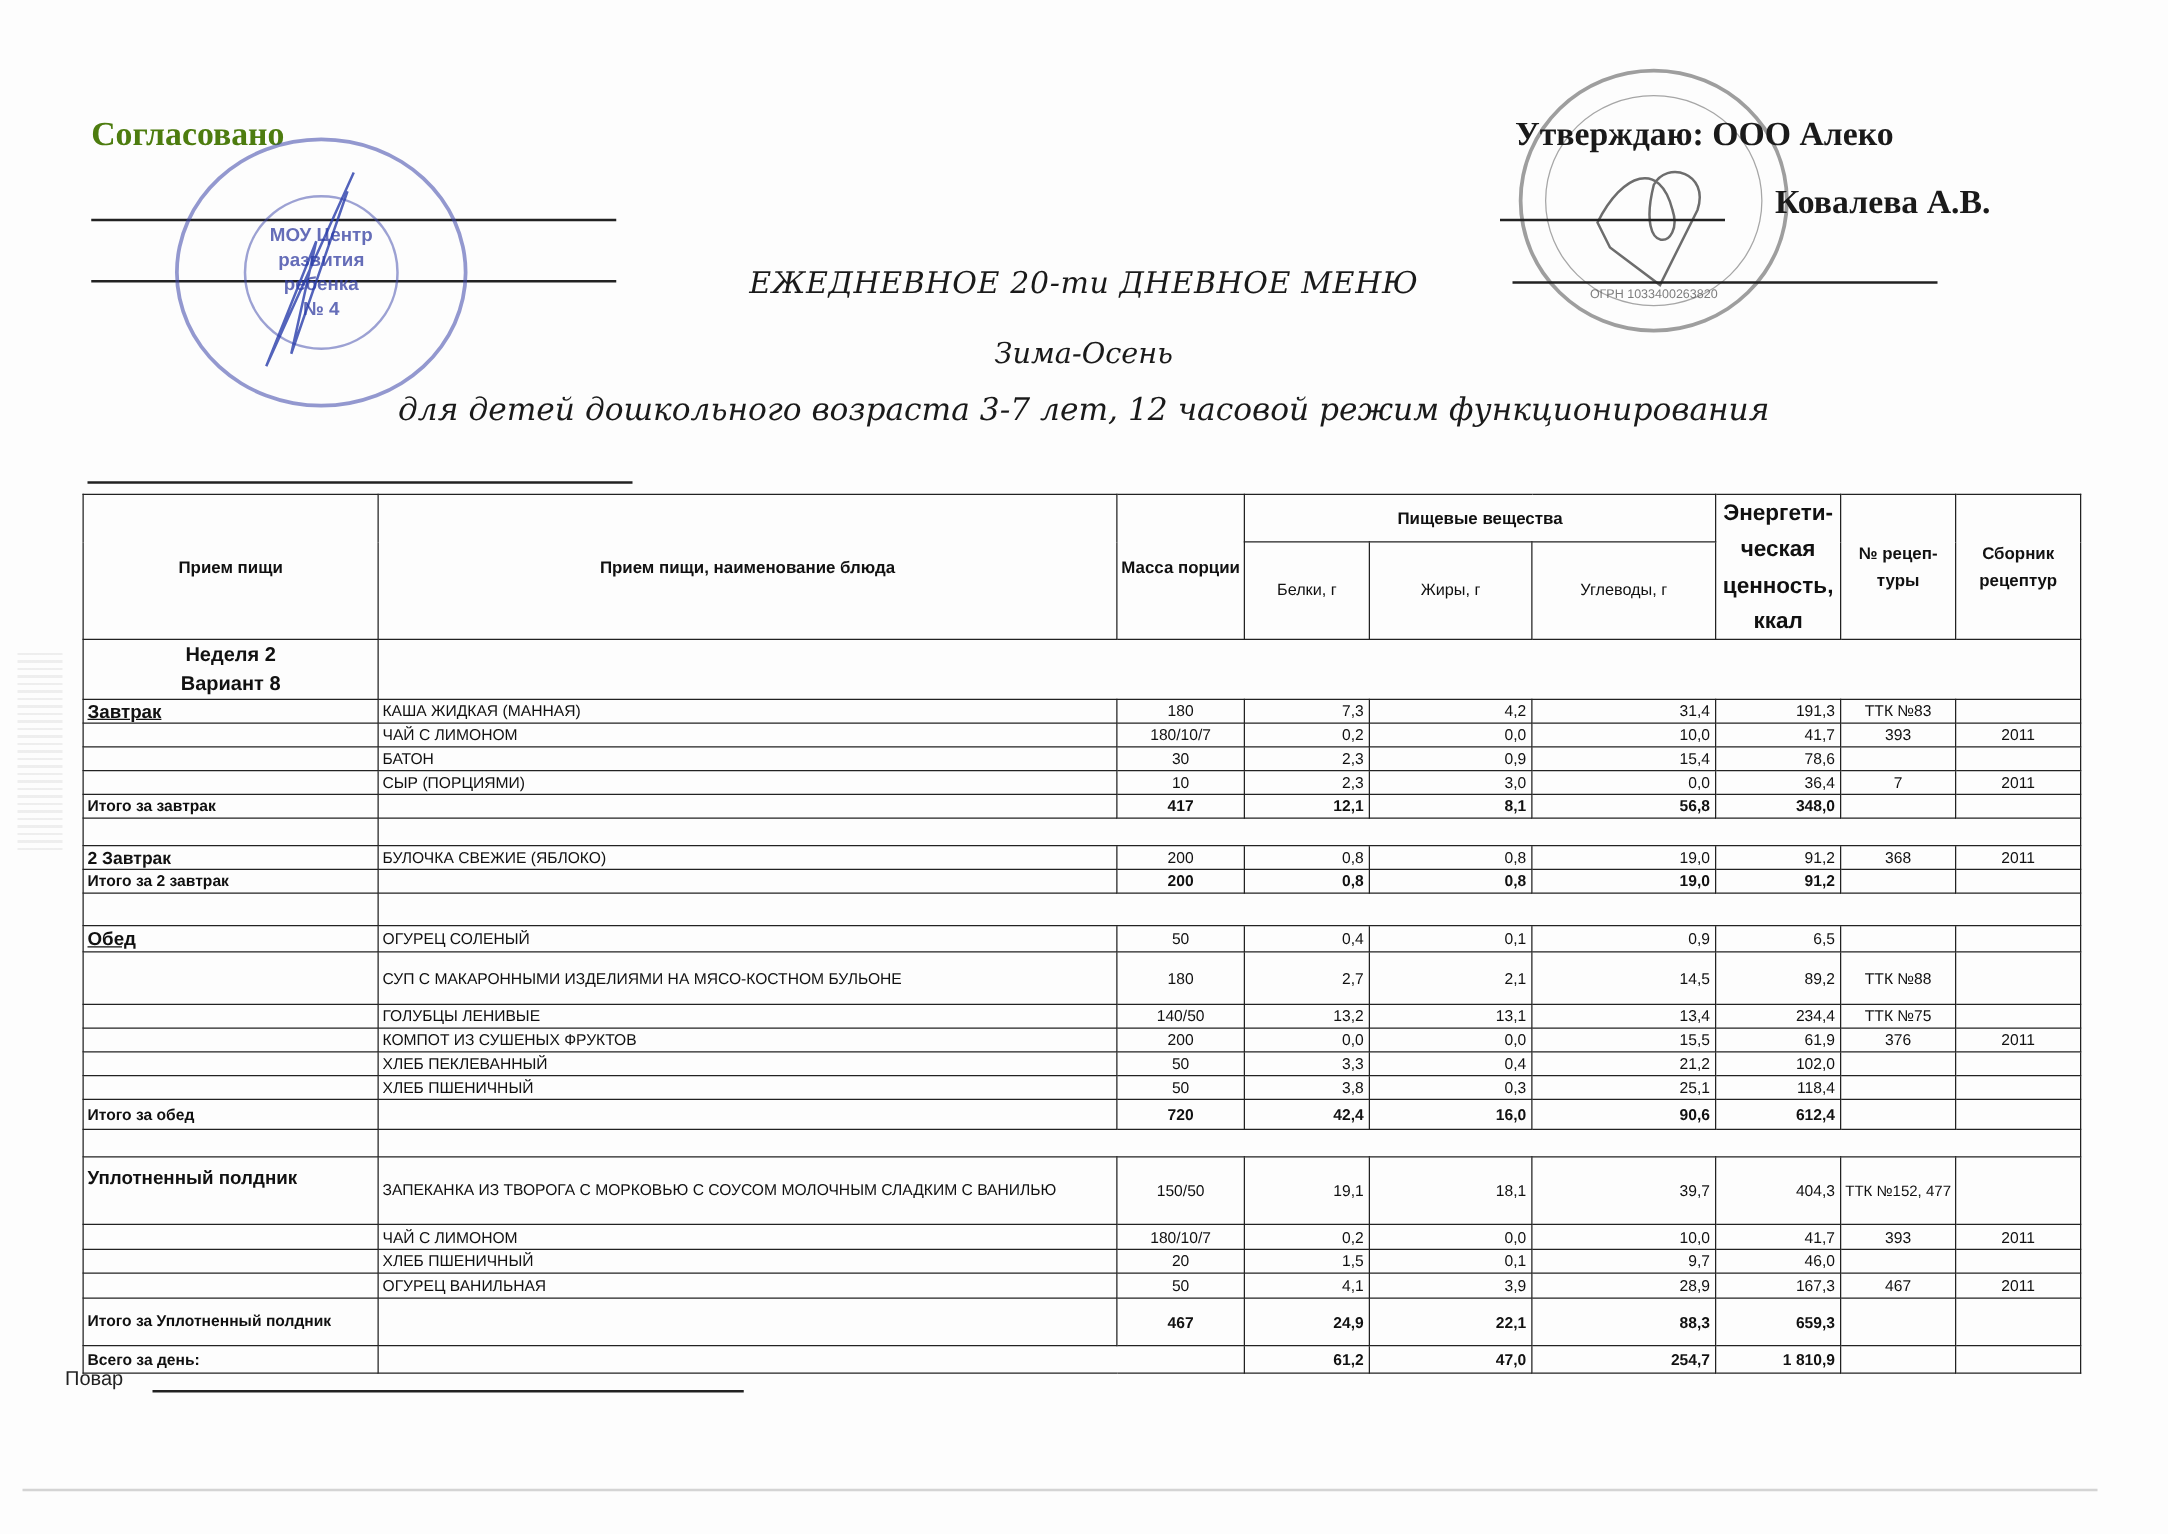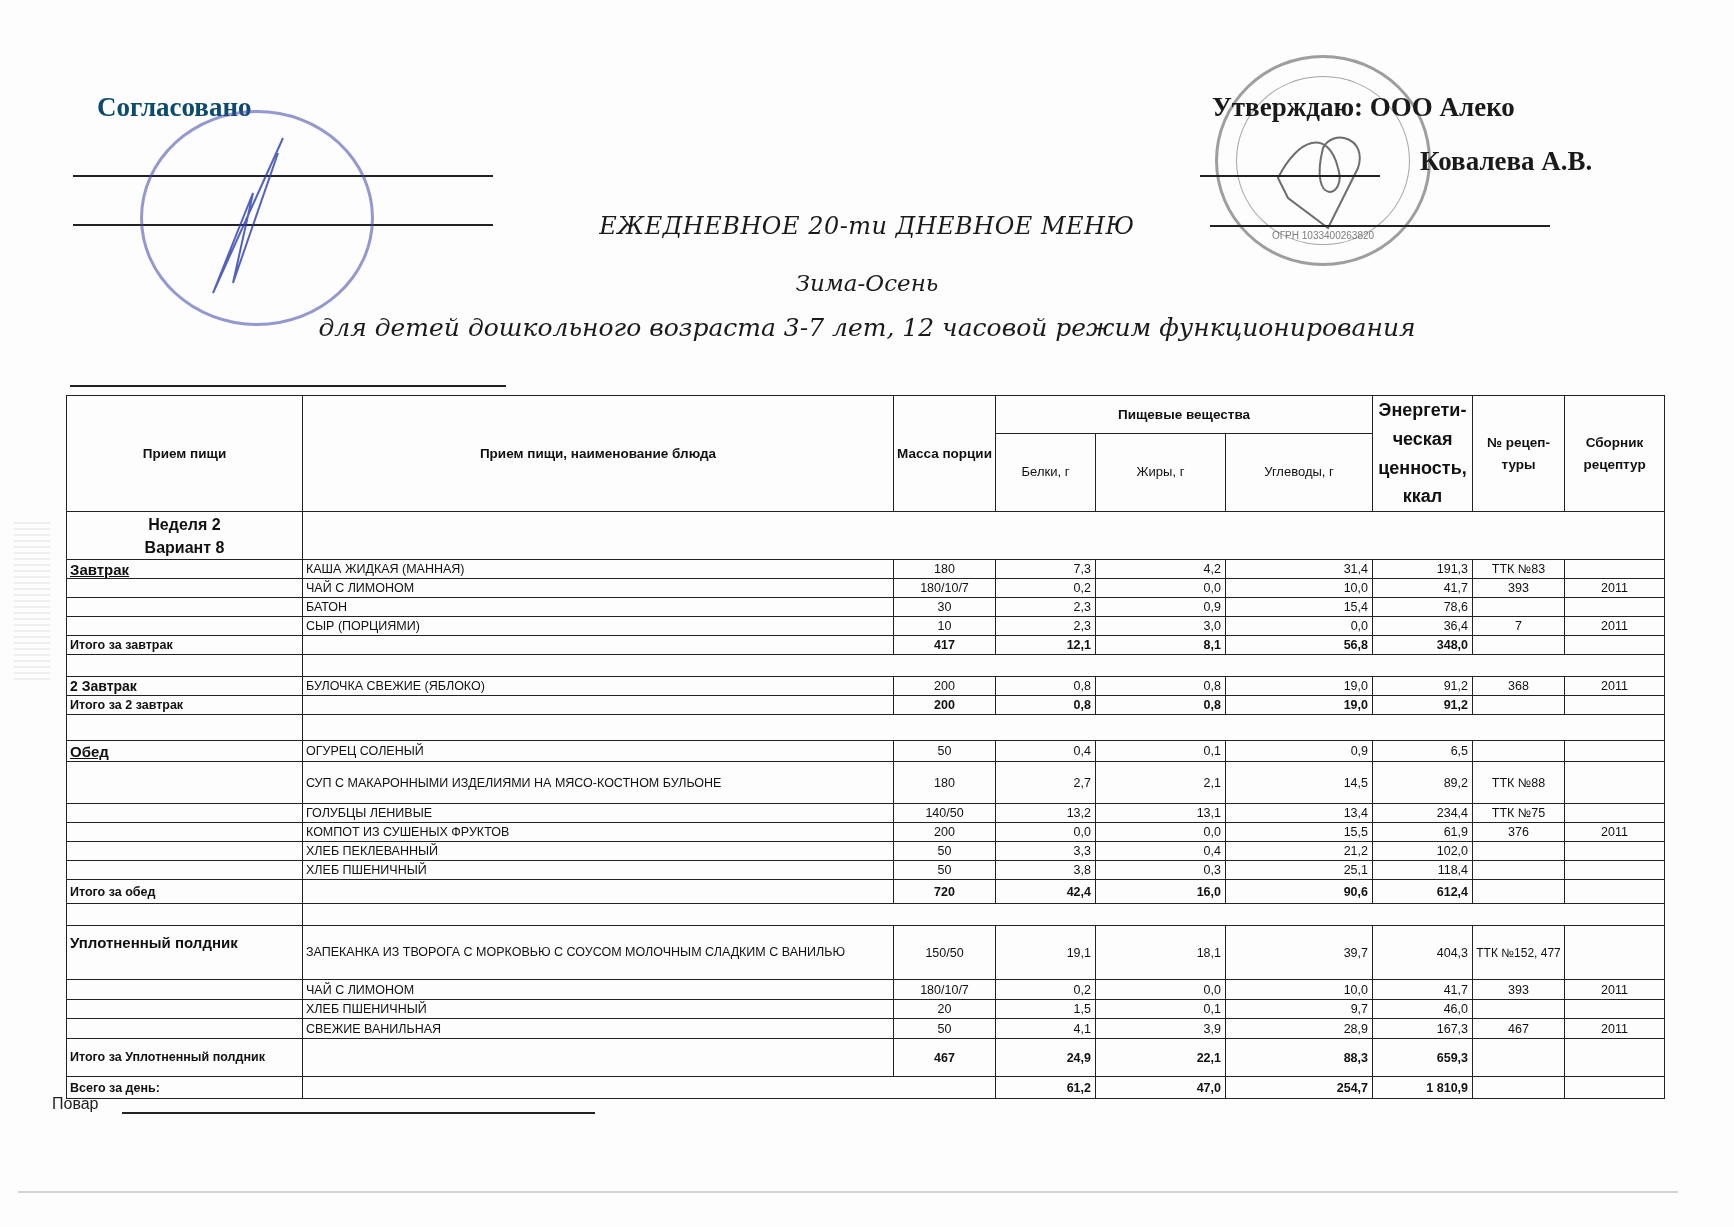--- a/index.html
+++ b/index.html
@@ -5,21 +5,21 @@
   html, body { margin: 0; padding: 0; }
   body {
     width: 1734px; height: 1227px; position: relative; overflow: hidden;
     background: #fdfdfd;
     font-family: "Liberation Sans", sans-serif;
     color: #111;
   }
   .abs { position: absolute; }
   .hdr-left {
     left: 73px; top: 92px; font-family: "Liberation Serif", serif;
-    font-weight: bold; font-size: 27px; color: #0c4a6e; margin-left: 24px;
+    font-weight: bold; font-size: 27px; color: #4d7c0f;
   }
   .hdr-right-1 {
     left: 1212px; top: 92px; font-family: "Liberation Serif", serif;
     font-weight: bold; font-size: 27px; color: #1a1a1a;
   }
   .hdr-right-2 {
     left: 1420px; top: 146px; font-family: "Liberation Serif", serif;
     font-weight: bold; font-size: 27px; color: #1a1a1a;
   }
   .sig-line { height: 2px; background: #222; }
@@ -78,20 +78,25 @@
   }
 </style>
 </head>
 <body>
 
 <div class="abs hdr-left">Согласовано</div>
 <div class="abs sig-line" style="left:73px; top:175px; width:420px;"></div>
 <div class="abs sig-line" style="left:73px; top:224px; width:420px;"></div>
 
 <div class="abs stamp" style="left:140px; top:110px; width:228px; height:210px;">
+  <div class="stamp-inner" style="width:120px; height:120px;">
+    <span>МОУ Центр</span>
+    <span>развития ребенка</span>
+    <span>№ 4</span>
+  </div>
   <svg class="abs" style="left:50px; top:20px;" width="110" height="170">
     <path d="M90 5 L20 160 L60 60 L40 150 L85 20" stroke="rgba(40,60,170,0.8)" stroke-width="2" fill="none"></path>
   </svg>
 </div>
 
 <div class="abs stamp2" style="left:1215px; top:55px; width:210px; height:205px;">
   <div class="inner"></div>
   <div class="ogrn">ОГРН 1033400263820</div>
   <svg class="abs" style="left:50px; top:60px;" width="120" height="120">
     <path d="M10 60 C30 20, 60 10, 70 50 C80 80, 40 90, 55 30 C65 10, 100 20, 90 50 L60 110 L20 80 Z" stroke="rgba(60,60,60,0.75)" stroke-width="2" fill="none"></path>
@@ -357,21 +362,21 @@
       <td class="num">1,5</td>
       <td class="num">0,1</td>
       <td class="num">9,7</td>
       <td class="num">46,0</td>
       <td class="ctr"></td>
       <td class="ctr"></td>
     </tr>
 
     <tr style="height:20px;">
       <td></td>
-      <td>СВЕЖИЕ ВАНИЛЬНАЯ</td>
+      <td>ОГУРЕЦ ВАНИЛЬНАЯ</td>
       <td class="ctr">50</td>
       <td class="num">4,1</td>
       <td class="num">3,9</td>
       <td class="num">28,9</td>
       <td class="num">167,3</td>
       <td class="ctr">467</td>
       <td class="ctr">2011</td>
     </tr>
 
     <tr style="height:38px;" class="bold">

